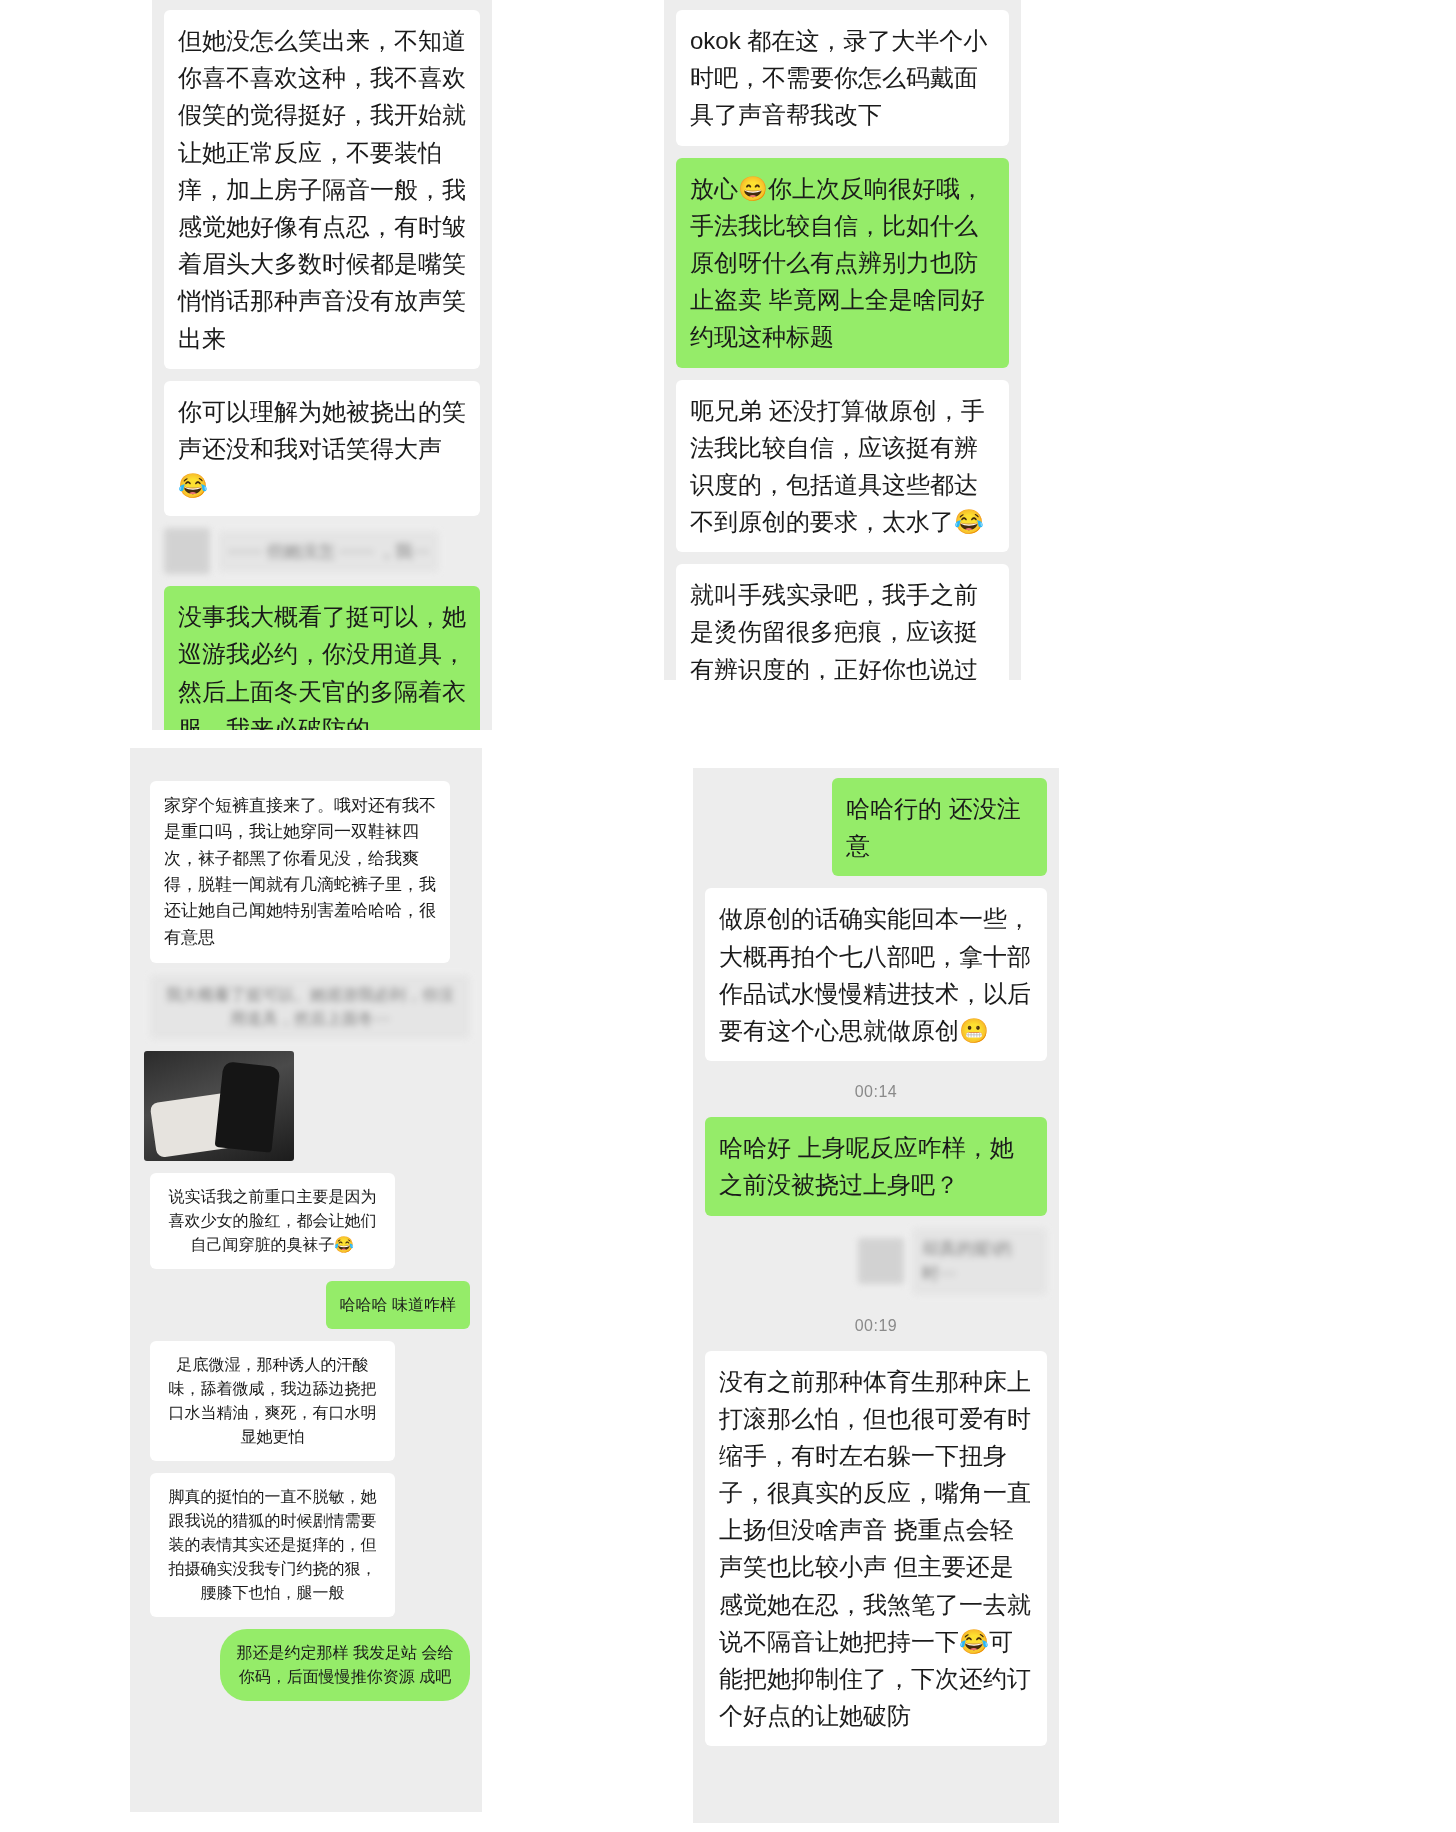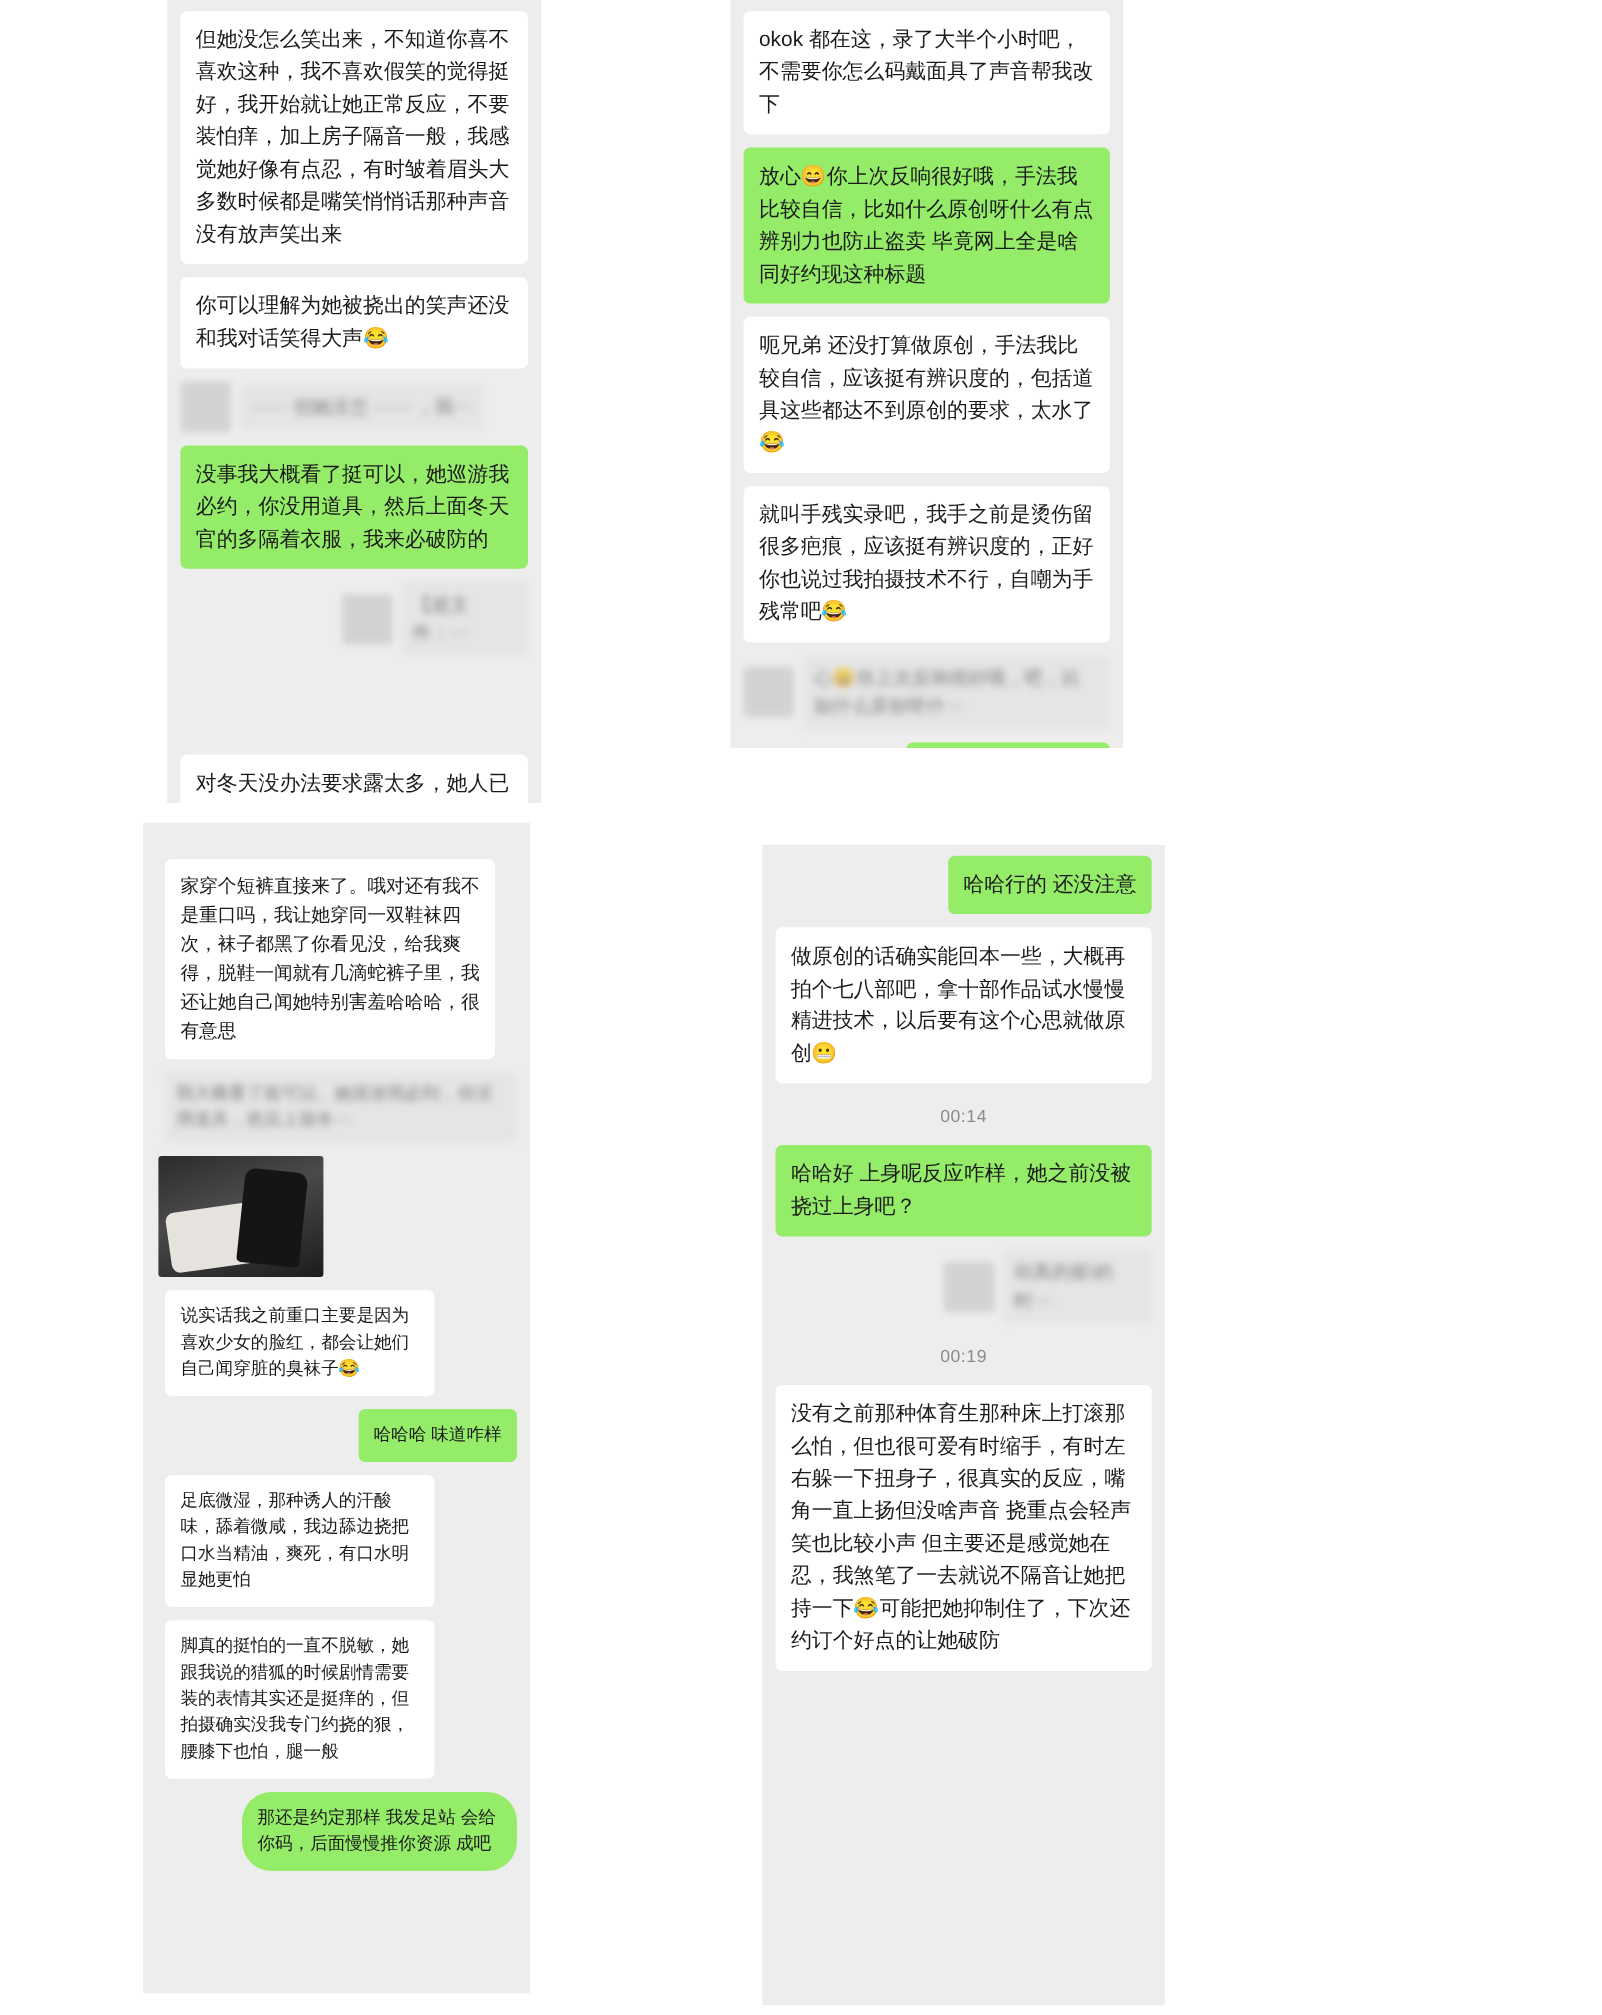--- a/index.html
+++ b/index.html
@@ -18,21 +18,21 @@
     position: absolute;
     background: #ededed;
     overflow: hidden;
   }
   .msg {
     position: relative;
     margin: 0 0 12px 0;
     max-width: 380px;
     padding: 12px 14px;
     border-radius: 6px;
-    font-size: 19px;
+    font-size: 24px;
     line-height: 1.55;
     color: #1a1a1a;
     word-break: break-word;
     box-sizing: border-box;
   }
   .msg.in {
     background: #ffffff;
     align-self: flex-start;
   }
   .msg.out {
@@ -113,20 +113,21 @@
     border-radius: 10px 10px 4px 4px;
     transform: rotate(6deg);
   }
   .small {
     font-size: 17px;
     margin-top: 23px;
   }
   .tiny {
     font-size: 16px;
     line-height: 1.5;
+    text-align: center;
   }
 </style>
 </head>
 <body>
 
 <div class="panel col" style="left:152px; top:0px; width:340px; height:730px;">
   <div class="msg in" style="max-width:330px;">但她没怎么笑出来，不知道你喜不喜欢这种，我不喜欢假笑的觉得挺好，我开始就让她正常反应，不要装怕痒，加上房子隔音一般，我感觉她好像有点忍，有时皱着眉头大多数时候都是嘴笑悄悄话那种声音没有放声笑出来</div>
   <div class="msg in" style="max-width:330px;">你可以理解为她被挠出的笑声还没和我对话笑得大声😂</div>
 
   <div class="quote-row">

